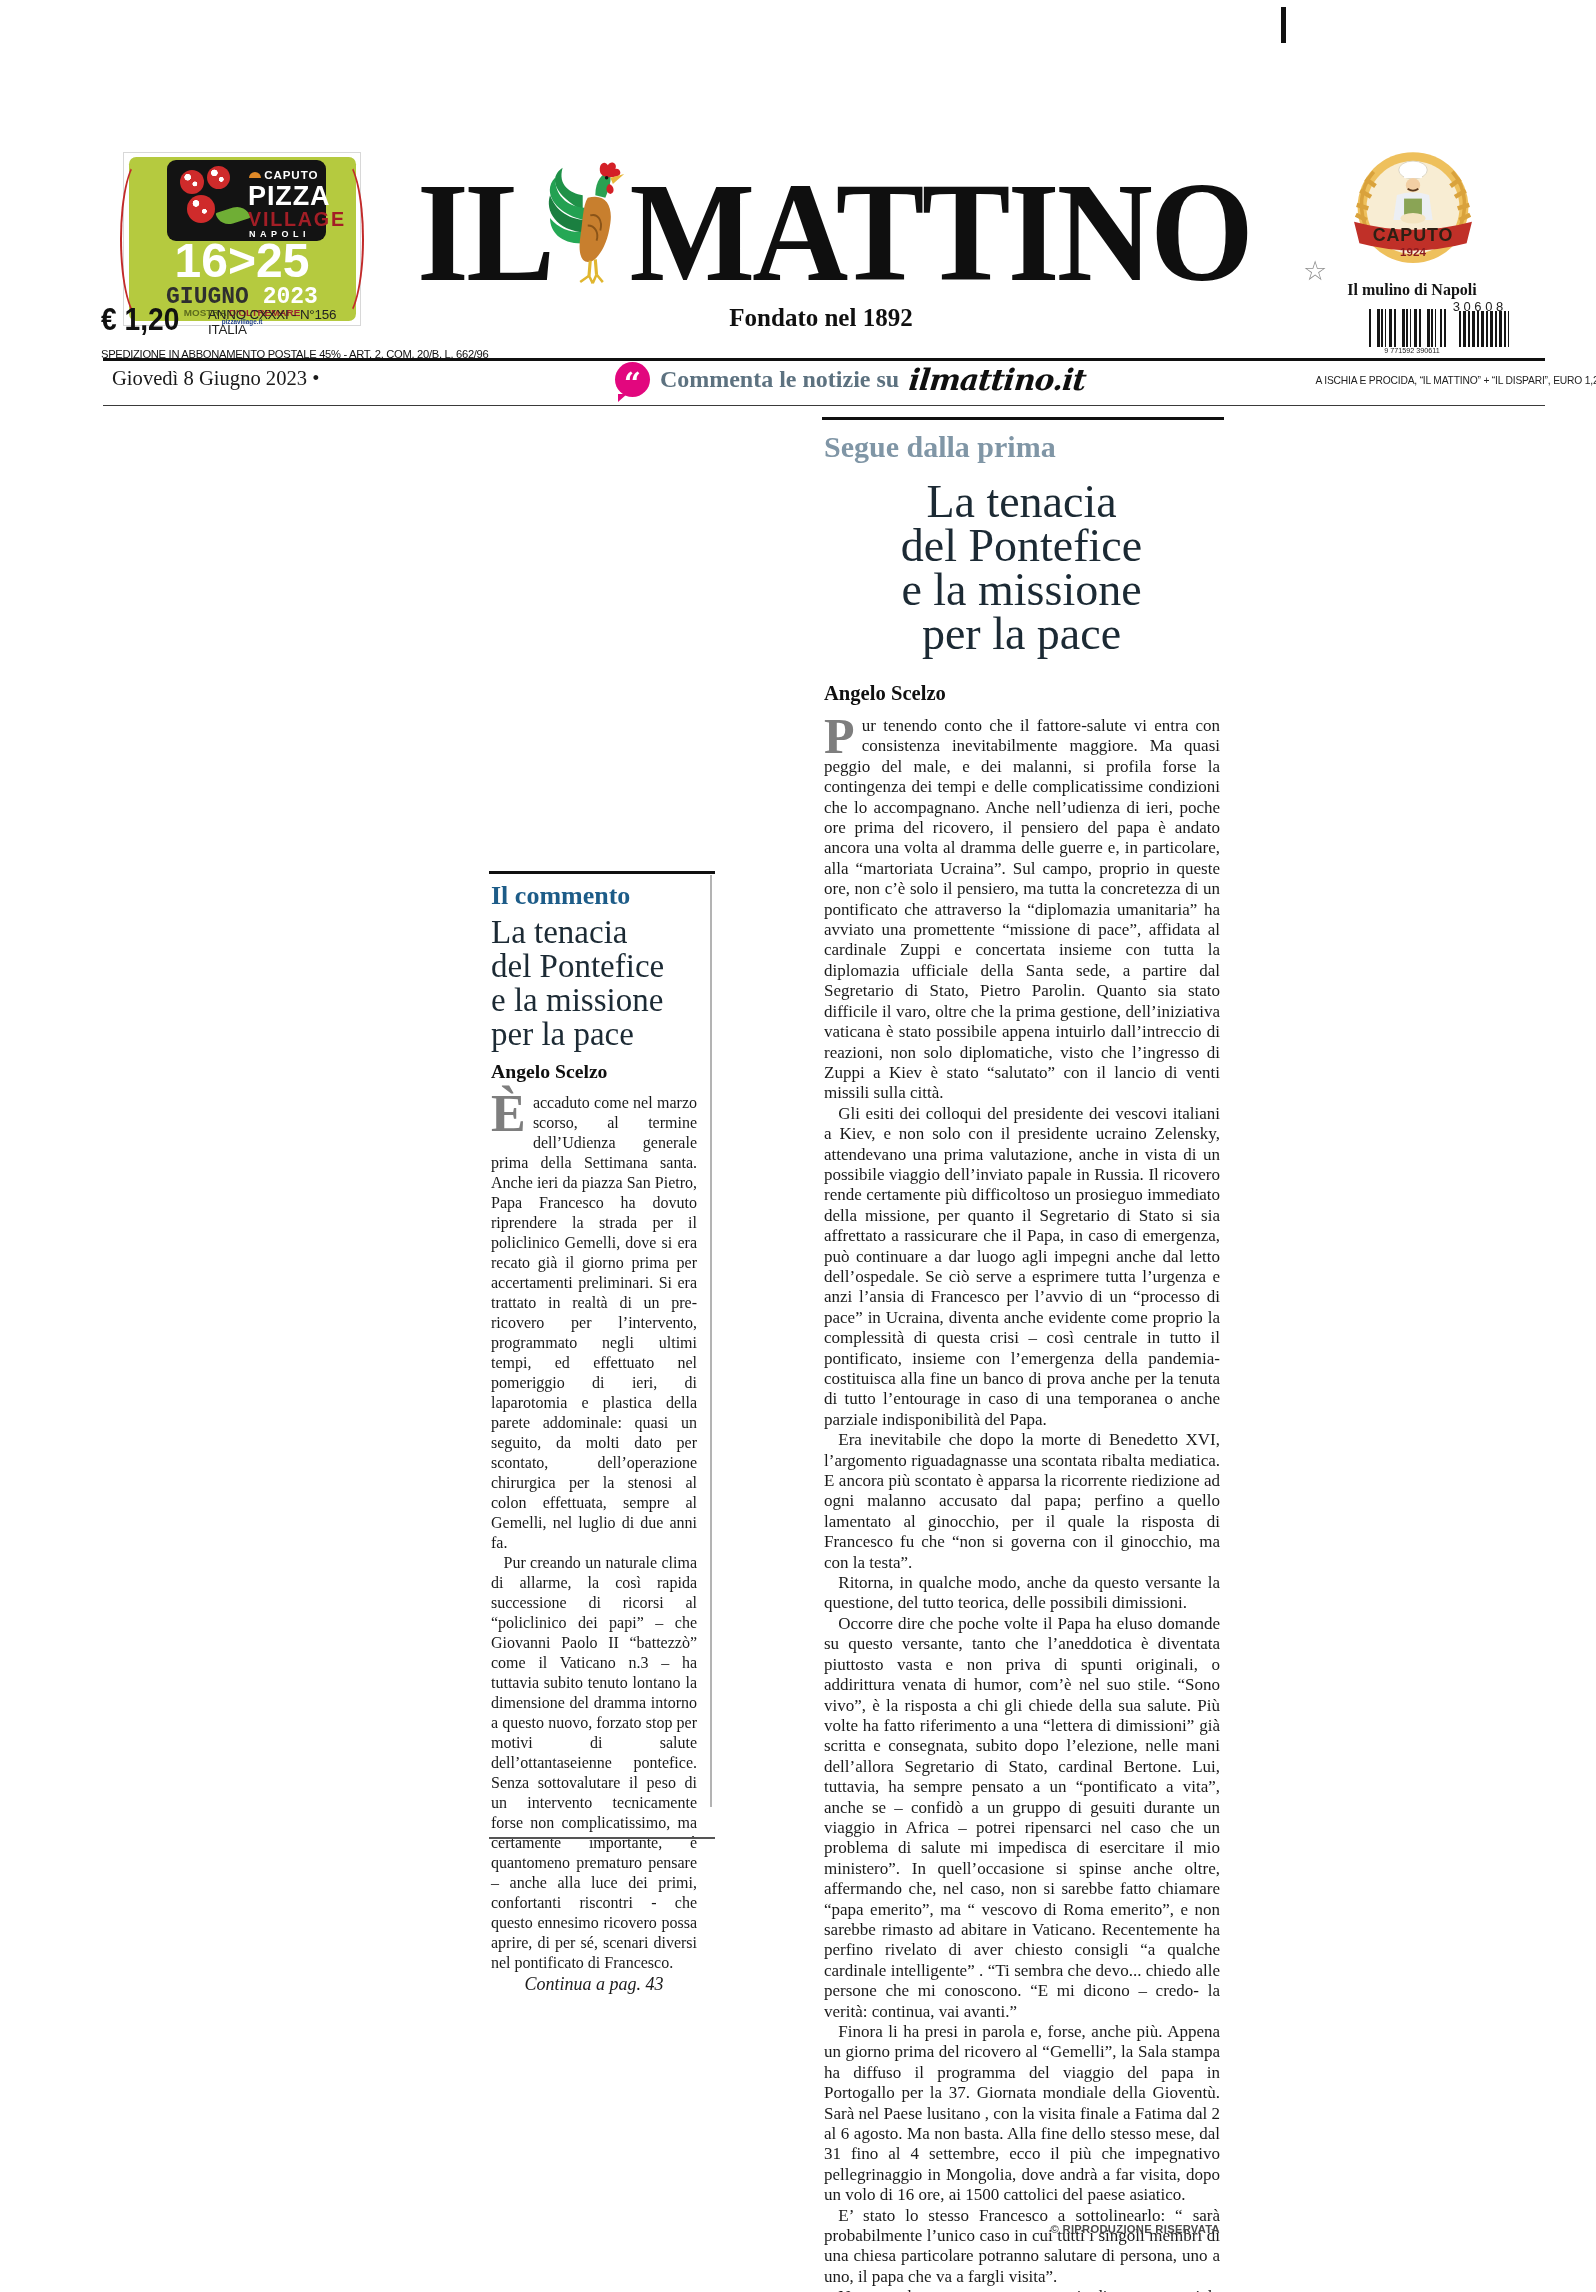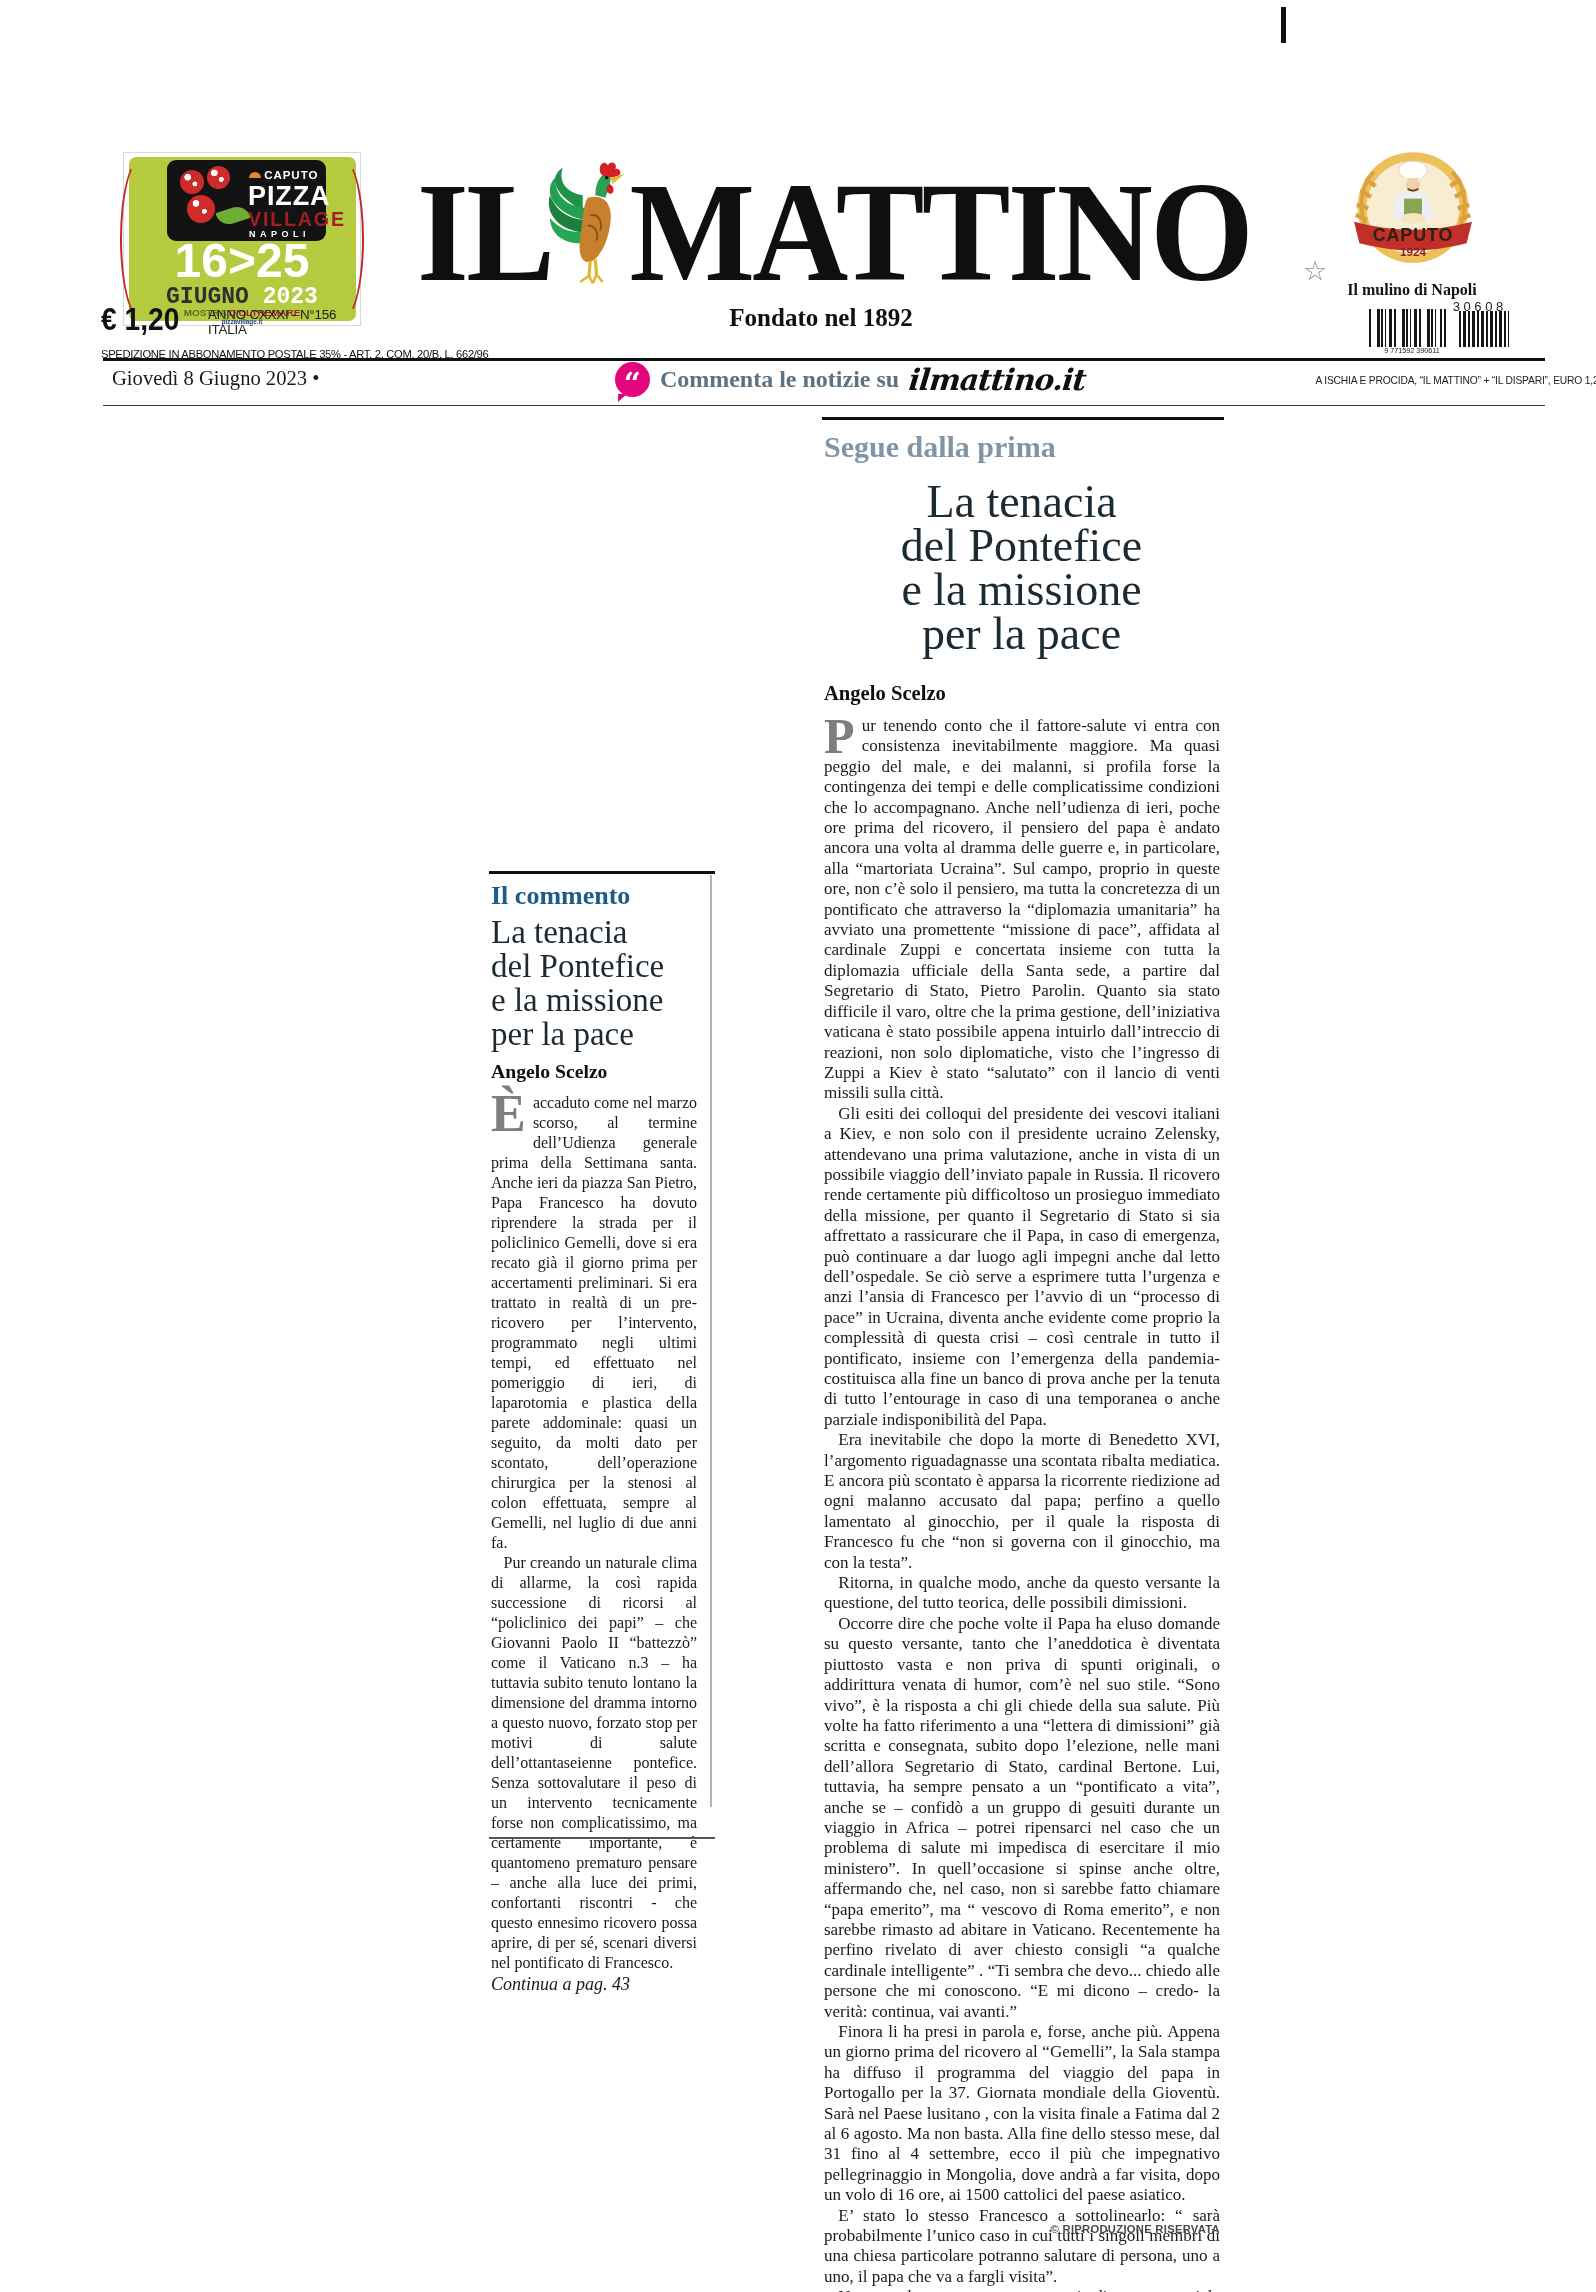--- a/index.html
+++ b/index.html
@@ -108,21 +108,21 @@
   .c-rule{left:465px;top:871px;width:226px;height:2.7px;background:#101010;}
   .c-vrule{left:686px;top:875px;width:1.8px;height:932px;background:#b3b3b3;}
   .c-kicker{left:467px;top:881px;font-weight:bold;font-size:26px;color:#1d5c88;}
   .c-title{left:467px;top:915px;width:217px;font-size:33px;line-height:34px;color:#1c2a34;}
   .c-author{left:467px;top:1060px;font-weight:bold;font-size:19.7px;color:#101010;}
   .c-body{left:467px;top:1093px;width:206px;font-size:16px;line-height:20px;text-align:justify;
           hyphens:auto;-webkit-hyphens:auto;color:#1a1a1a;}
   .c-body p{margin:0;}
   .c-body p.indent{text-indent:12.5px;}
   .dropcap-e{float:left;font-weight:bold;font-size:52px;line-height:41px;color:#7e7e7e;padding:0 7.2px 0 0;}
-  .c-continua{text-align:left;font-style:italic;font-size:18px;margin-top:0.9px;}
+  .c-continua{text-align:center;font-style:italic;font-size:18px;margin-top:0.9px;}
   .c-brule{left:465px;top:1837px;width:226px;height:1.8px;background:#555;}
 </style>
 </head>
 <body>
 
 <div id="page">
 
   <div class="abs crop-mark"></div>
 
   <div class="abs ad">
@@ -202,21 +202,21 @@
     <div class="bc-bars-l"></div>
     <div class="bc-bars-r"></div>
     <div class="bc-num">9 771592 390611</div>
   </div>
 
   <div class="abs price">€ 1,20</div>
   <div class="abs anno">
     <div>ANNO CXXXI - N°156</div>
     <div>ITALIA</div>
   </div>
-  <div class="abs postal">SPEDIZIONE IN ABBONAMENTO POSTALE 35% - ART. 2, COM. 20/B, L. 662/96</div>
+  <div class="abs postal">SPEDIZIONE IN ABBONAMENTO POSTALE 45% - ART. 2, COM. 20/B, L. 662/96</div>
   <div class="abs founded">Fondato nel 1892</div>
 
   <div class="abs rule-a"></div>
 
   <div class="abs date-left">Giovedì 8 Giugno 2023 •</div>
   <div class="abs comment-group">
     <div class="bubble">
       <span>“</span>
     </div>
     <span class="commenta">Commenta le notizie su</span>

